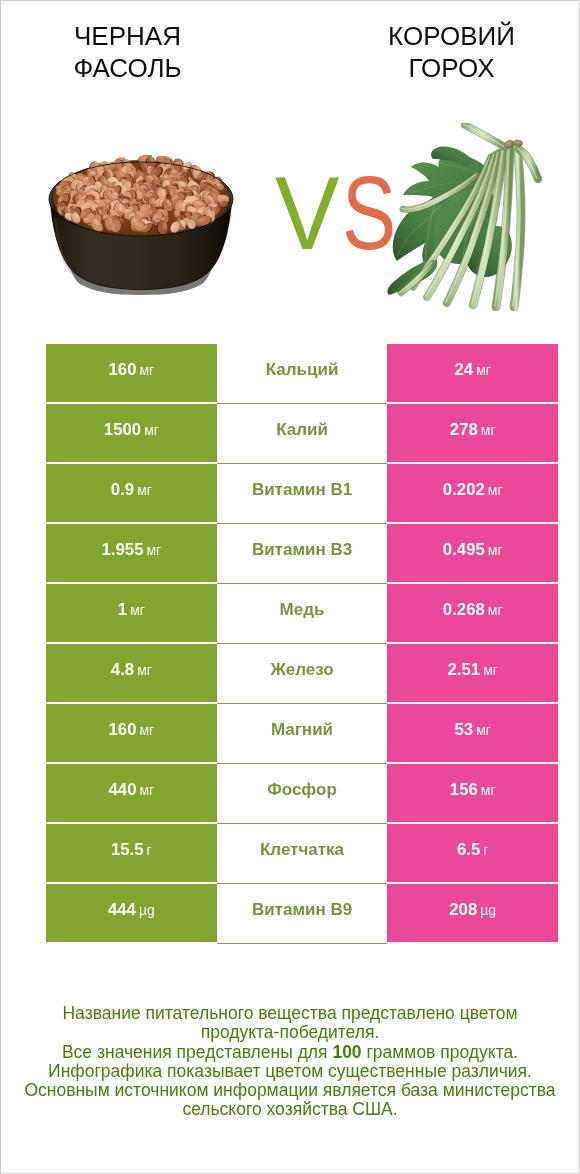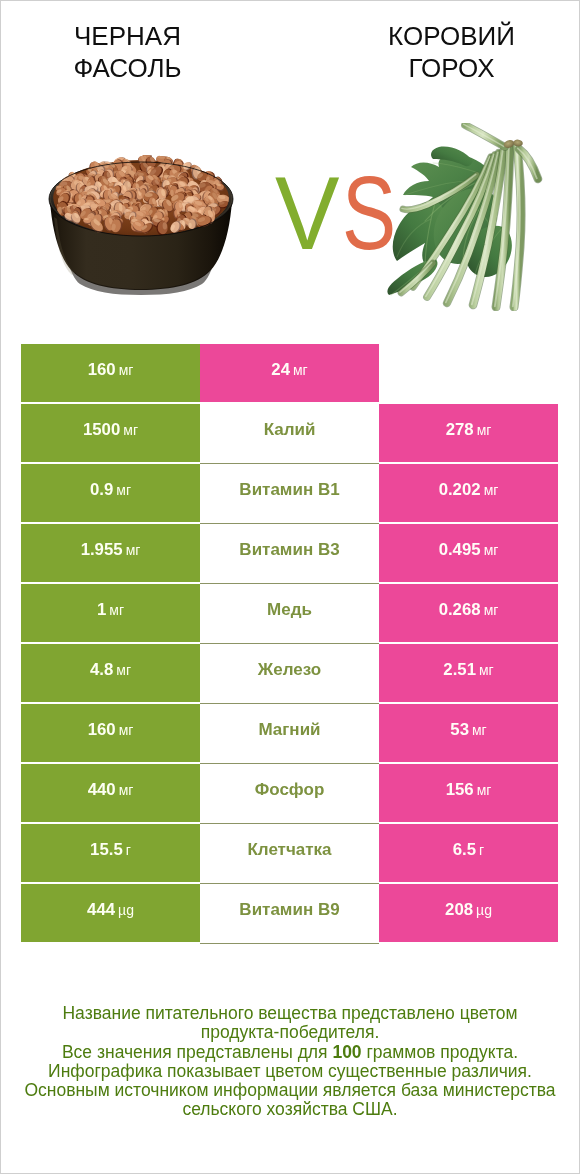--- a/index.html
+++ b/index.html
@@ -34,21 +34,21 @@
     position:absolute;left:226px;top:60px;
     font-size:104px;line-height:104px;font-weight:400;
     font-family:"Liberation Sans", sans-serif;
     letter-spacing:0px;white-space:nowrap;margin-left:48px;
   }
   .vs-v{color:#82ad2e;display:inline-block;transform:scaleX(0.93);transform-origin:left center;}
   .vs-s{color:#e06c4a;display:inline-block;transform:scaleX(0.78);transform-origin:left center;margin-left:-2px;}
 
   
   .table{position:absolute;left:20px;top:343px;width:537px;}
-  .row{display:flex;height:58px;margin-bottom:2px;position:relative;z-index:1;}
+  .row{display:flex;height:58px;margin-bottom:2px;position:relative;z-index:1;margin-left:25px;}
   .row:last-child{margin-bottom:0;}
   .cell{
     width:179px;box-sizing:border-box;
     display:flex;align-items:baseline;justify-content:center;
     font-size:16.8px;
     padding-top:16px;
   }
   .cell.left{background:#80a531;color:#fdfff2;}
   .cell.right{background:#ec4899;color:#fffdf7;}
   .cell.mid{background:#ffffff;color:#7d9240;font-weight:700;font-size:17px;position:relative;height:58px;}
@@ -1862,20 +1862,23 @@
       <span class="vs-v">V</span><span class="vs-s">S</span>
     </div>
   </div>
 
   <div class="table">
       <div class="row">
         <div class="cell left">
           <span class="num">160</span>
           <span class="unit">мг</span>
         </div>
+        <div class="cell mid">
+          <span>Кальций</span>
+        </div>
         <div class="cell right">
           <span class="num">24</span>
           <span class="unit">мг</span>
         </div>
       </div>
       <div class="row">
         <div class="cell left">
           <span class="num">1500</span>
           <span class="unit">мг</span>
         </div>

